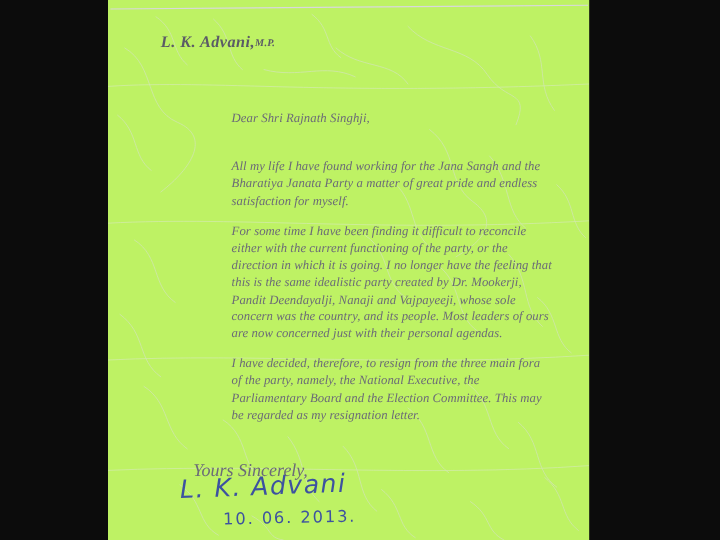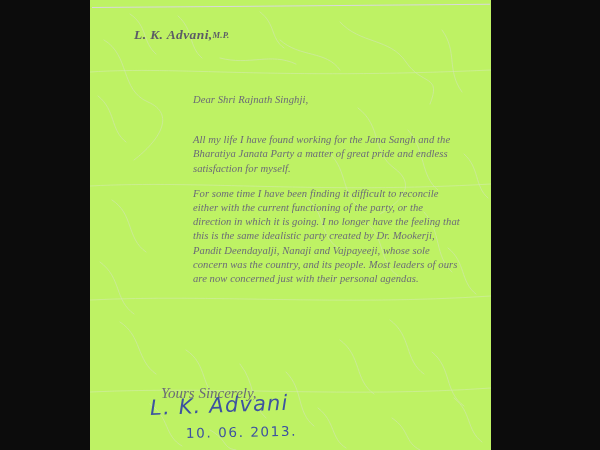--- a/index.html
+++ b/index.html
@@ -190,20 +190,21 @@
     <div class="scan-edge"></div>
 
     <div class="letterhead">
       <span>L. K. Advani,</span><span class="suffix">M.P.</span>
     </div>
 
     <div class="body-block">
       <p class="salutation">Dear Shri Rajnath Singhji,</p>
       <p class="para">All my life I have found working for the Jana Sangh and the Bharatiya Janata Party a matter of great pride and endless satisfaction for myself.</p>
       <p class="para">For some time I have been finding it difficult to reconcile either with the current functioning of the party, or the direction in which it is going. I no longer have the feeling that this is the same idealistic party created by Dr. Mookerji, Pandit Deendayalji, Nanaji and Vajpayeeji, whose sole concern was the country, and its people. Most leaders of ours are now concerned just with their personal agendas.</p>
+      <p class="para">I have decided, therefore, to resign from the three main fora of the party, namely, the National Executive, the Parliamentary Board and the Election Committee. This may be regarded as my resignation letter.</p>
     </div>
 
     <div class="closing">Yours Sincerely,</div>
 
     <div class="signature">L. K. Advani</div>
 
     <div class="sig-date">10. 06. 2013.</div>
 
   </div>
 </div>

